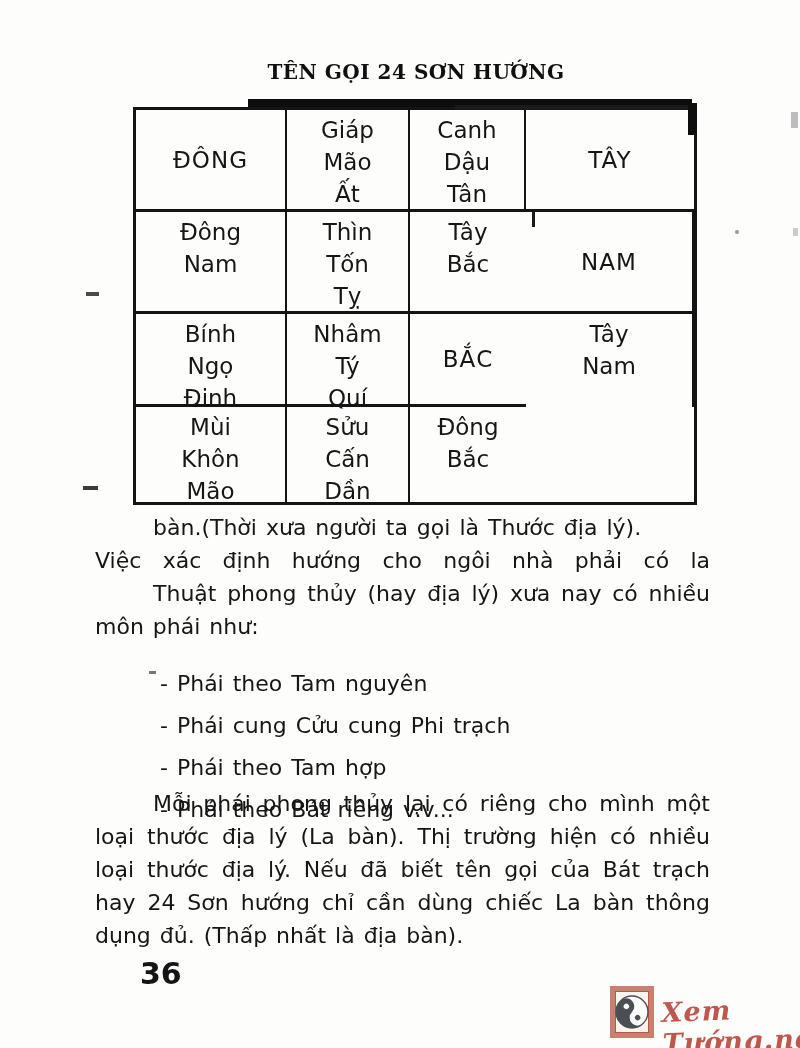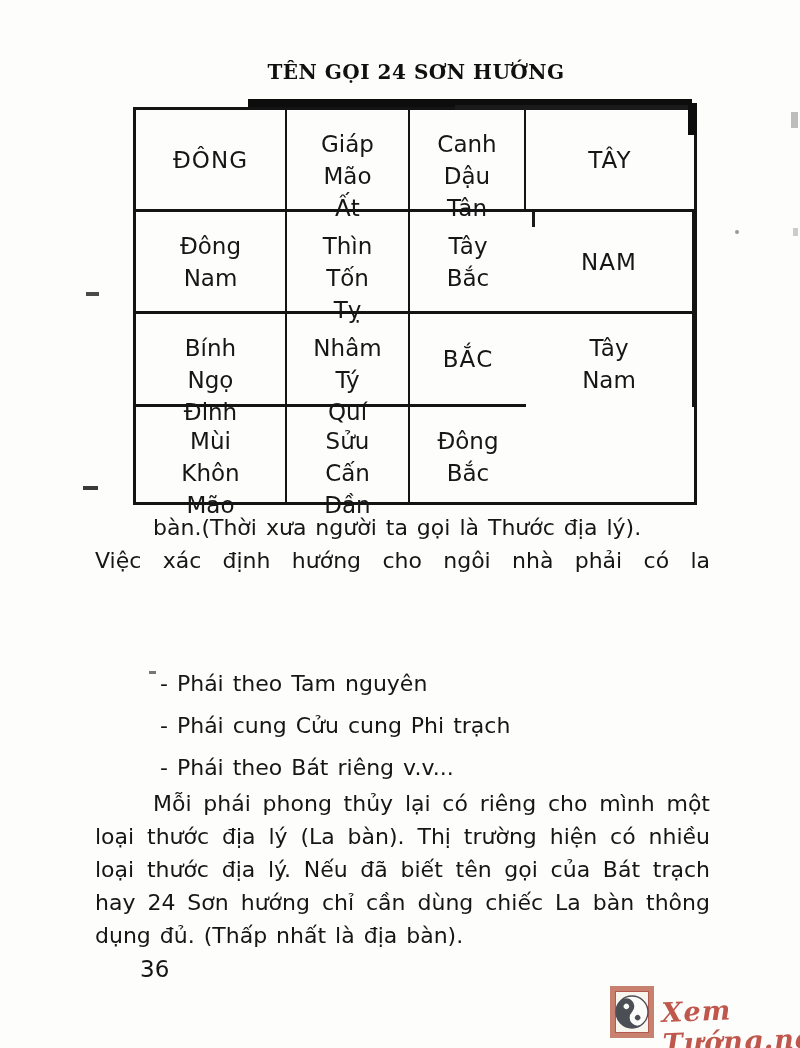--- a/index.html
+++ b/index.html
@@ -25,36 +25,36 @@
     display:grid;
     grid-template-columns:151px 123px 116px 168px;
     grid-template-rows:102px 102px 93px 95px;
     background:#fdfdfc;
   }
   .cell{
     box-sizing:border-box;
     border-right:2px solid #141414;
     border-bottom:3px solid #141414;
     display:flex;flex-direction:column;align-items:center;
-    padding-top:18px;
+    padding-top:4px;
     font-size:23px;
   }
   .cell.lastcol{border-right:none;}
   .cell.lastrow{border-bottom:none;}
   .cell.center{justify-content:center;padding-top:0;}
   .cell .tline{text-align:center;text-align-last:center;text-indent:0;line-height:32px;}
   .cell.center .tline{letter-spacing:1px;}
   
   .para{position:absolute;left:95px;width:615px;font-size:22px;}
   .tline{line-height:33px;text-align:justify;text-align-last:justify;word-spacing:2px;}
   .tline.last{text-align-last:left;}
   .para .tline:first-child{text-indent:58px;}
   .list{position:absolute;left:160px;top:641px;width:520px;font-size:22px;margin-top:22px;}
   .list .tline{text-align:left;text-align-last:left;line-height:42px;text-indent:0;word-spacing:2px;}
-  .pagenum{position:absolute;left:140px;top:956px;font-size:23px;color:#151515;}
+  .pagenum{position:absolute;left:140px;top:956px;font-size:30px;color:#151515;font-weight:bold;}
   
   .watermark{position:absolute;left:610px;top:986px;display:flex;align-items:flex-start;}
   .wm-frame{
     box-sizing:border-box;width:47px;height:52px;
     border:5px solid #c9816f;background:#f8f4ee;
     display:flex;align-items:center;justify-content:center;
     box-shadow:inset 0 0 0 1px #b4574d;
   }
   .wm-frame svg{transform:rotate(135deg);}
   .wm-text{
@@ -141,23 +141,28 @@
     <div class="cell lastrow lastcol">
         <div class="tline">Đông</div>
         <div class="tline last">Bắc</div>
       </div>
   </div>
 
   <div class="para" style="top:511px">
       <div class="tline last">bàn.(Thời xưa người ta gọi là Thước địa lý).</div>
       <div class="tline">Việc xác định hướng cho ngôi nhà phải có la</div>
     </div>
+  <div class="para" style="top:577px">
+      <div class="tline">Thuật phong thủy (hay địa lý) xưa nay có nhiều</div>
+      <div class="tline last">môn phái như:</div>
+    </div>
   <div class="list">
       <div class="tline">- Phái theo Tam nguyên</div>
       <div class="tline">- Phái cung Cửu cung Phi trạch</div>
+      <div class="tline">- Phái theo Tam hợp</div>
       <div class="tline last">- Phái theo Bát riêng v.v...</div>
     </div>
   <div class="para" style="top:787px">
       <div class="tline">Mỗi phái phong thủy lại có riêng cho mình một</div>
       <div class="tline">loại thước địa lý (La bàn). Thị trường hiện có nhiều</div>
       <div class="tline">loại thước địa lý. Nếu đã biết tên gọi của Bát trạch</div>
       <div class="tline">hay 24 Sơn hướng chỉ cần dùng chiếc La bàn thông</div>
       <div class="tline last">dụng đủ. (Thấp nhất là địa bàn).</div>
     </div>
 

